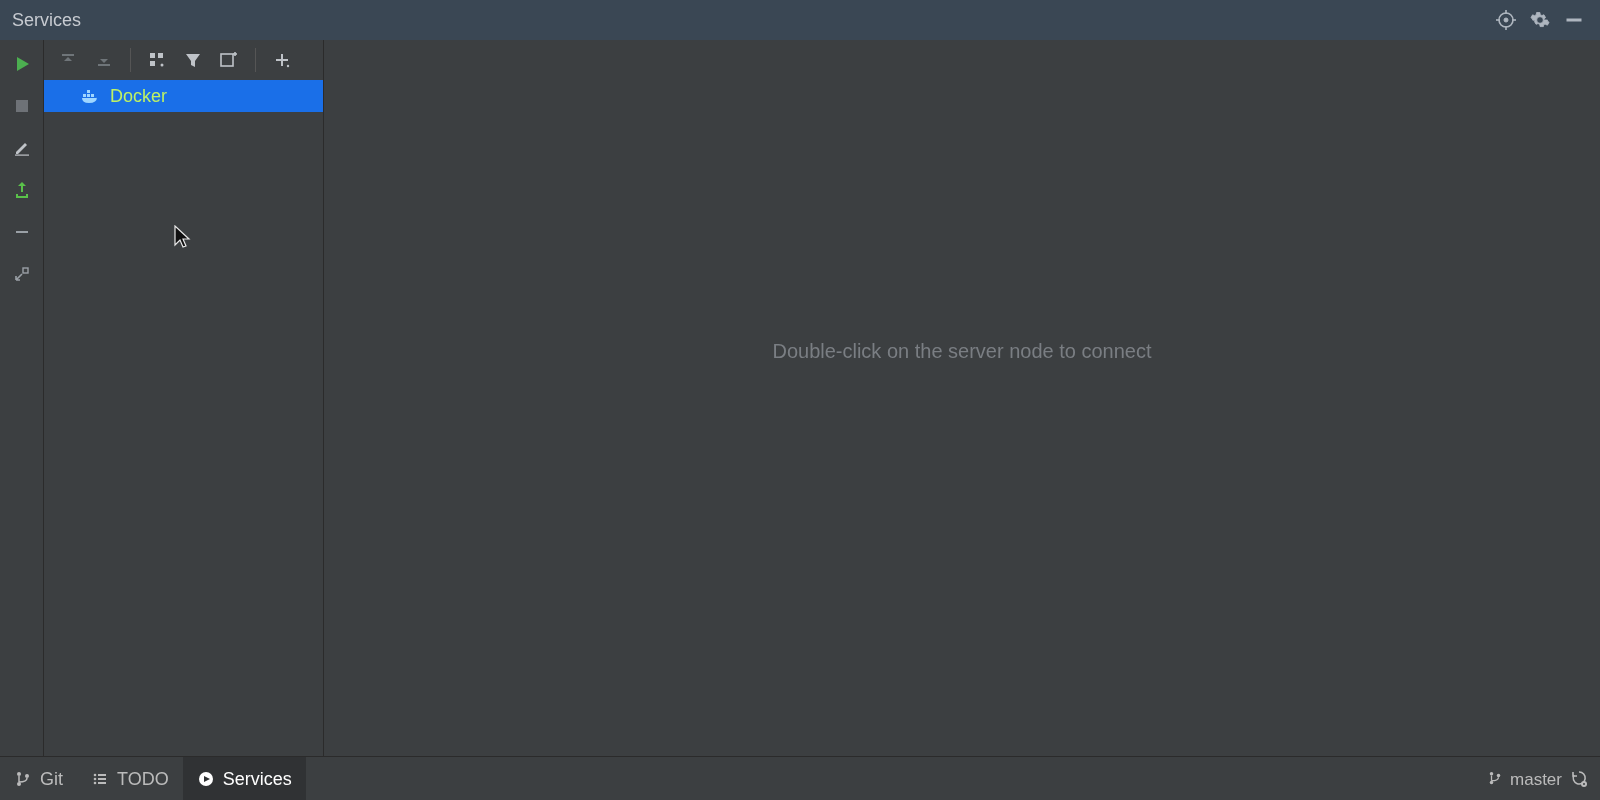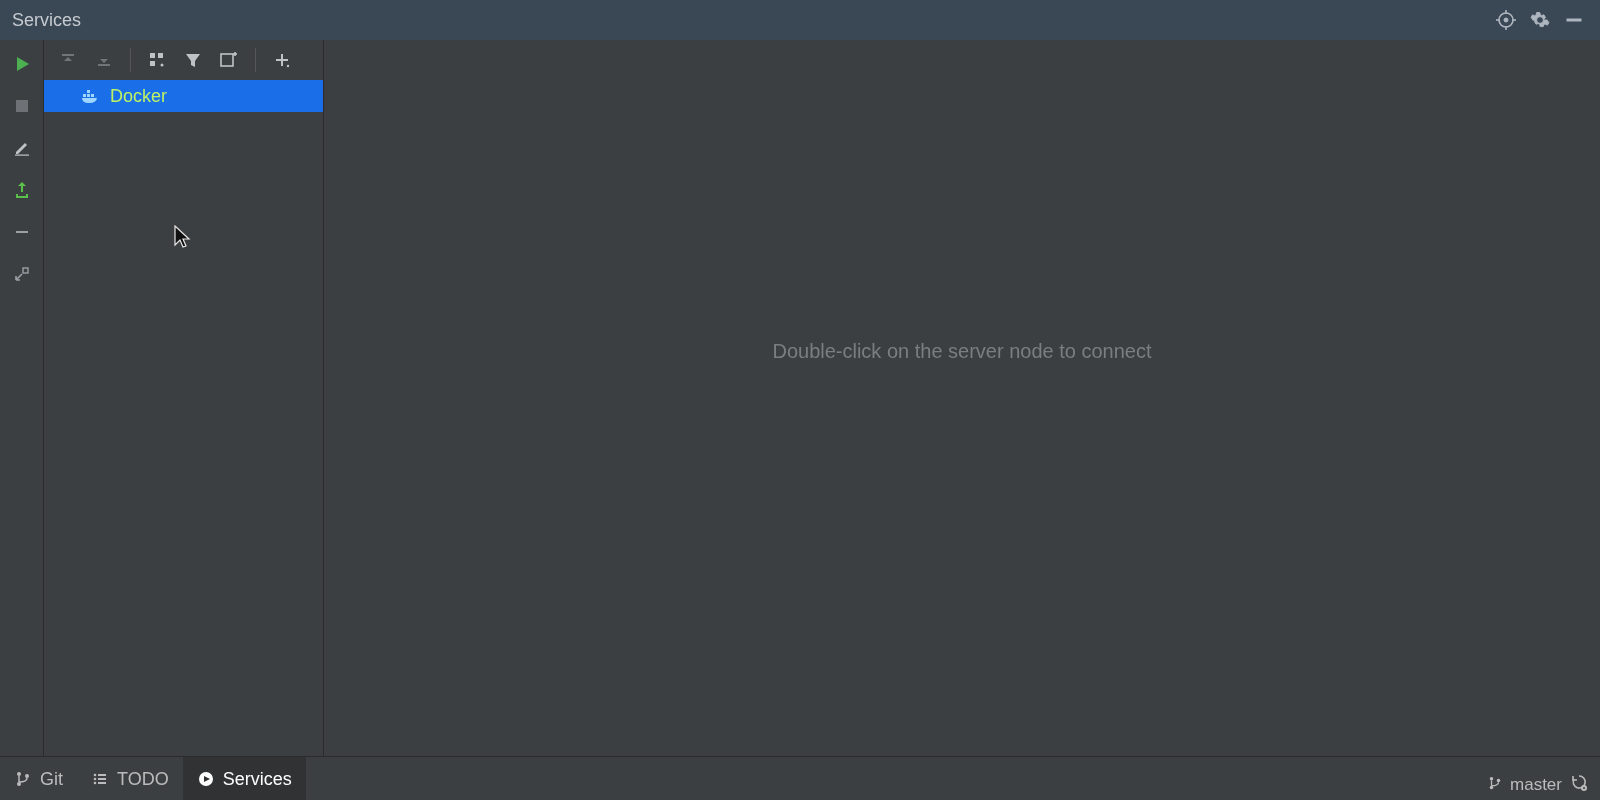--- a/index.html
+++ b/index.html
@@ -42,21 +42,21 @@
 
   .statusbar {
     position: absolute; bottom: 0; left:0; right:0; height: 44px; background: #3c3f41; border-top: 1px solid #2b2b2b; display:flex; align-items:flex-start; font-size: 18px;
   }
   .tab { display:flex; align-items:center; gap:8px; padding: 0 14px; height: 44px; cursor:pointer; color:#bbbbbb; }
   .tab.active { background: #303234; color: #ffffff; }
   .tab .ticon { width:18px; height:18px; display:flex; align-items:center; justify-content:center; }
   .status-spacer { flex:1; }
   
   .branch-row {
-    position:absolute; bottom:0; right:0; height:30px; display:flex; align-items:center; gap:8px; padding:0 12px; font-size:17px; background:#3c3f41;
+    position:absolute; bottom:0; right:0; height:30px; display:flex; gap:8px; padding:0 12px; font-size:17px; background:#3c3f41;
   }
 
   
   .cursor {
     position:absolute; left:174px; top:225px; pointer-events:none;
   }
 </style>
 </head>
 <body>
 

